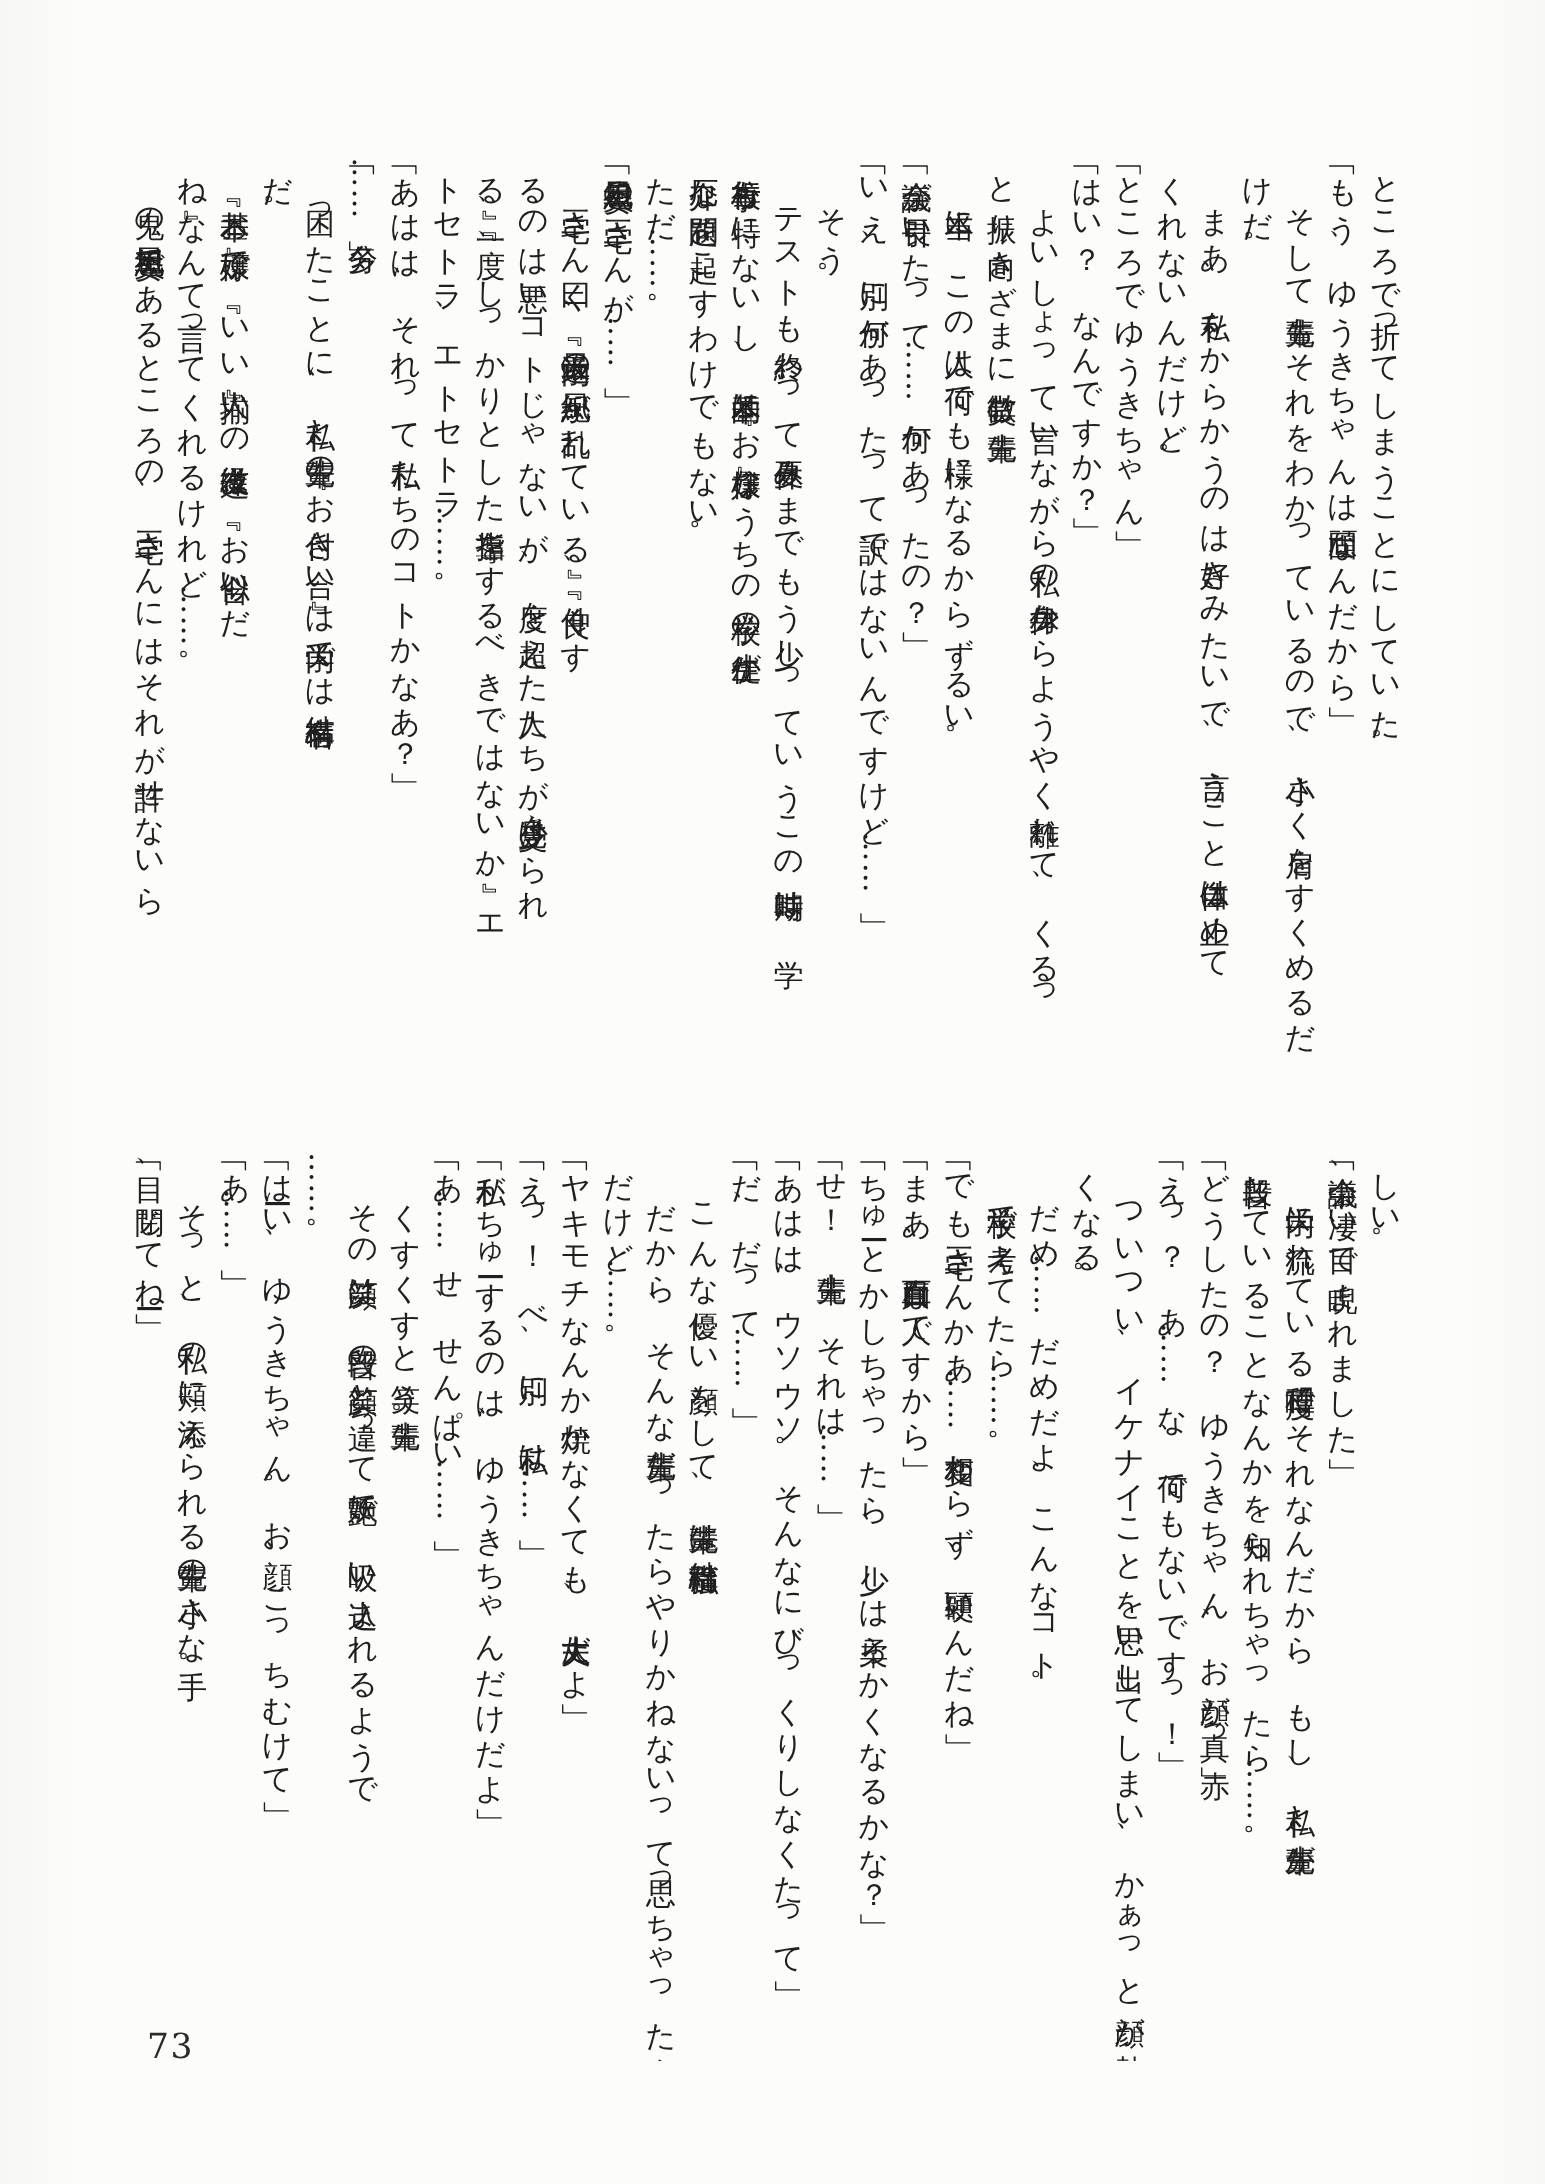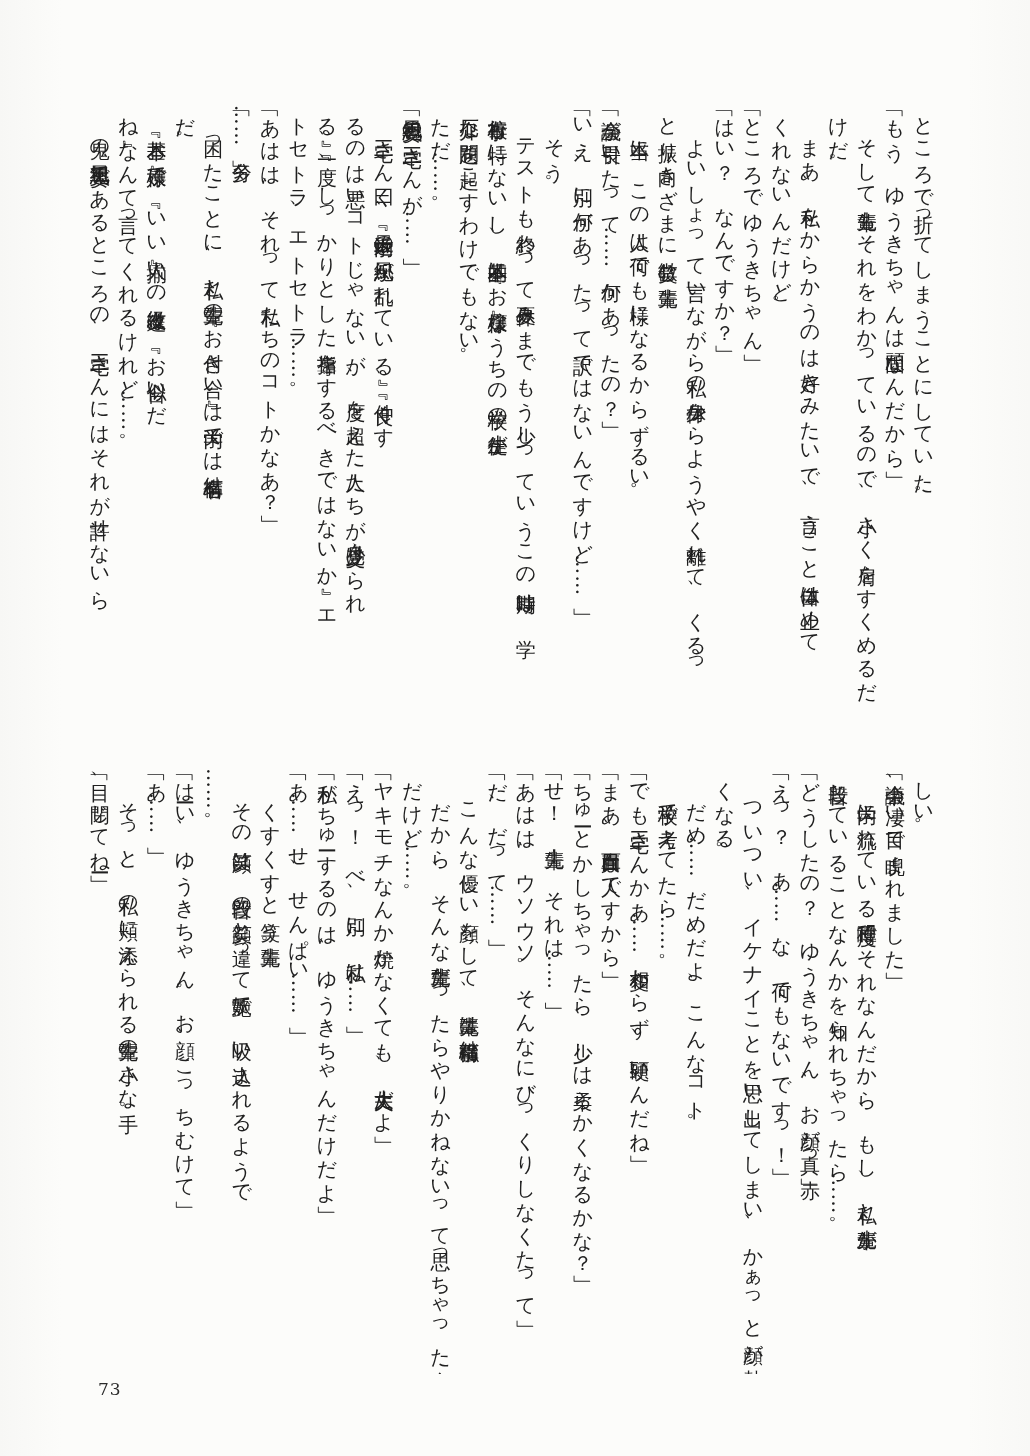--- a/index.html
+++ b/index.html
@@ -36,24 +36,23 @@
   .text-block.bottom { top: 768px; }
   .text-line {
     margin: 0;
     padding: 0;
     white-space: pre;
   }
   .page-number {
     position: absolute;
     left: 98px;
     top: 1352px;
-    font-size: 17px;
+    font-size: 23px;
     letter-spacing: 1px;
     color: #2b2b2b;
-    margin-top: 27px;
   }
 </style>
 </head>
 <body>
 
 <div class="page">
   <div class="text-block top">
       <div class="text-line">ところで折ってしまうことにしていた。</div>
       <div class="text-line">「もう、ゆうきちゃんは頑固なんだから」</div>
       <div class="text-line">　そして先輩もそれをわかっているので、小さく肩をすくめるだ</div>

